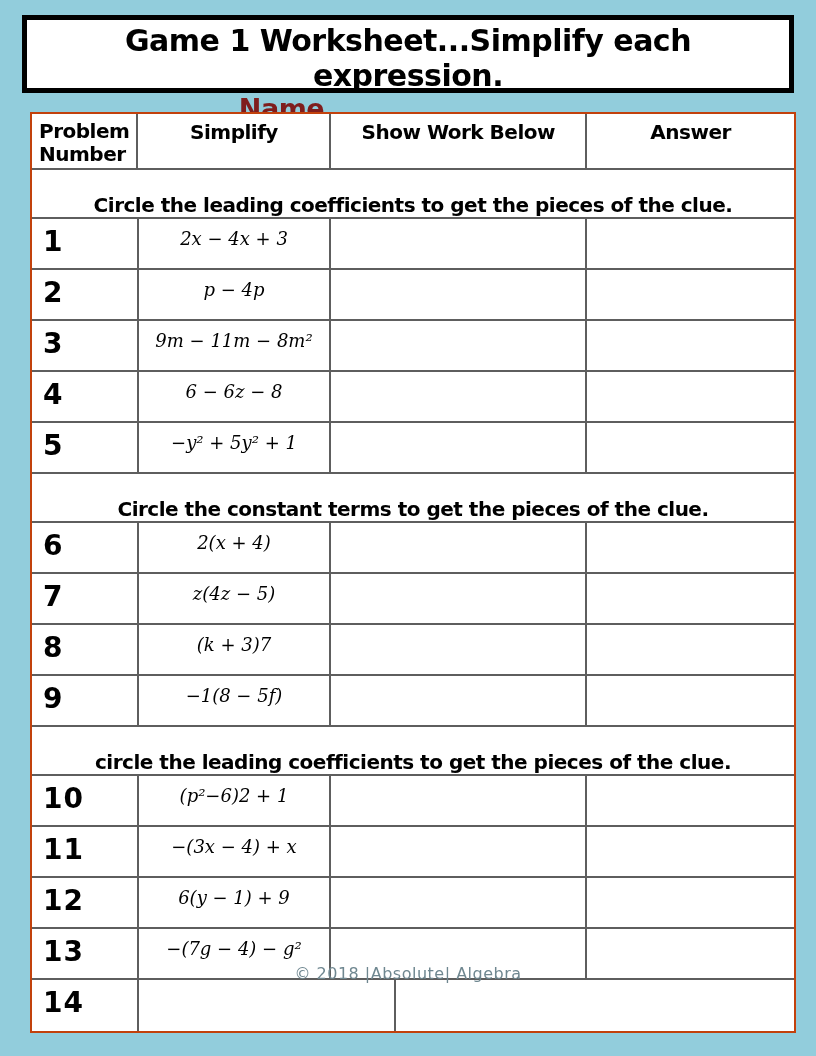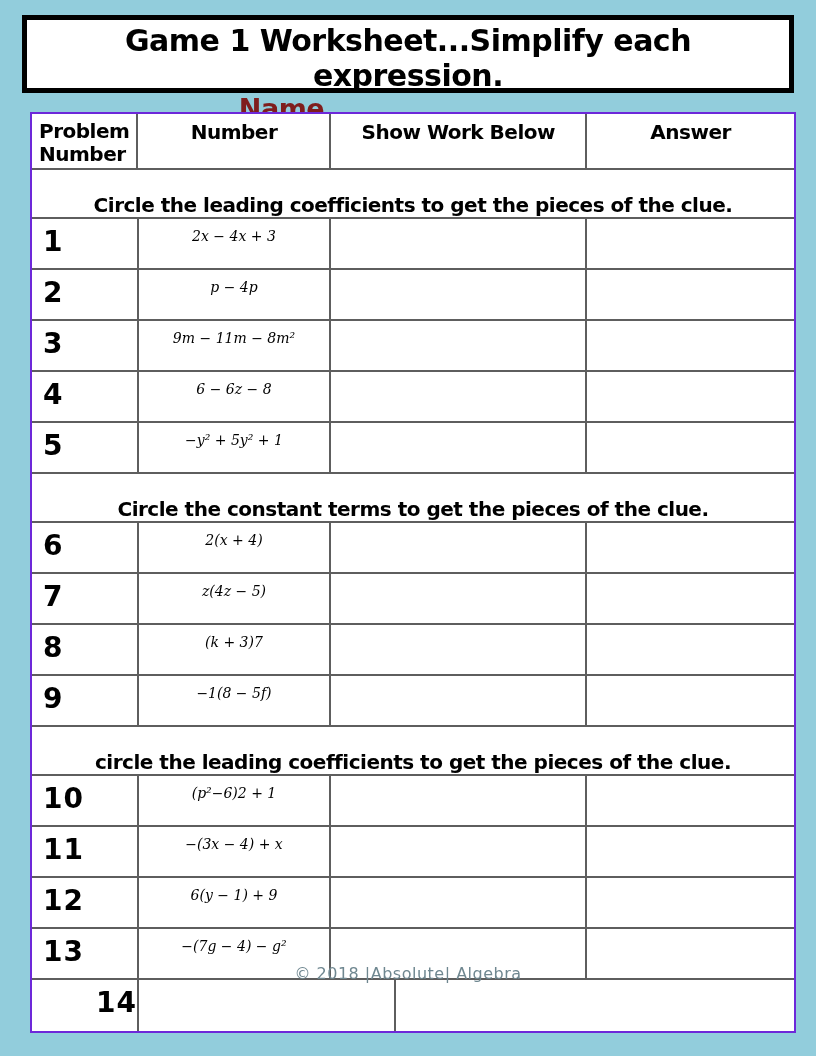--- a/index.html
+++ b/index.html
@@ -35,30 +35,30 @@
   }
   .name-underline {
     letter-spacing: -2px;
     font-weight: bold;
   }
   .wtable {
     position: absolute;
     left: 30px; top: 112px;
     width: 766px;
     background: #ffffff;
-    border: 2px solid #6d28d9;
+    border: 2px solid #c2410c;
   }
   .trow { display: flex; }
   .cell {
     border-right: 2px solid #5e5e5e;
     border-bottom: 2px solid #5e5e5e;
     overflow: hidden;
   }
   .cell:last-child { border-right: none; }
-  .trow:last-child .cell { border-bottom: none; text-align: right; }
+  .trow:last-child .cell { border-bottom: none; }
   .c1 { width: 107px; }
   .c2 { width: 194px; }
   .c3 { width: 257px; }
   .c4 { width: 208px; }
   .header-row .cell {
     min-height: 56px;
     font-weight: bold;
     font-size: 20px;
     letter-spacing: -0.5px;
     padding-top: 6px;
@@ -82,21 +82,21 @@
   .problem-row .cell { min-height: 51px; }
   .num-cell {
     font-size: 28px;
     font-weight: bold;
     padding: 6px 0 0 11px;
     letter-spacing: 1px;
   }
   .expr-cell {
     font-family: "DejaVu Serif", serif;
     font-style: italic;
-    font-size: 14px;
+    font-size: 18px;
     text-align: center;
     padding-top: 9px;
   }
   .footer {
     position: absolute;
     left: 0; top: 964px;
     width: 100%;
     text-align: center;
     font-size: 16px;
     color: #6f8790;
@@ -108,21 +108,21 @@
 
 <div class="title-box">
   <div class="title-line">Game 1 Worksheet...Simplify each expression.</div>
   <div class="name-line"><span>Name</span><span class="name-underline">______________________</span></div>
 </div>
 
 <div class="wtable">
 
   <div class="trow header-row">
     <div class="cell c1">Problem Number</div>
-    <div class="cell c2">Number</div>
+    <div class="cell c2">Simplify</div>
     <div class="cell c3">Show Work Below</div>
     <div class="cell c4">Answer</div>
   </div>
 
   <div class="trow instruction-row">
     <div class="cell">Circle the leading coefficients to get the pieces of the clue.</div>
   </div>
 
   <div class="trow problem-row">
     <div class="cell c1 num-cell">1</div>

